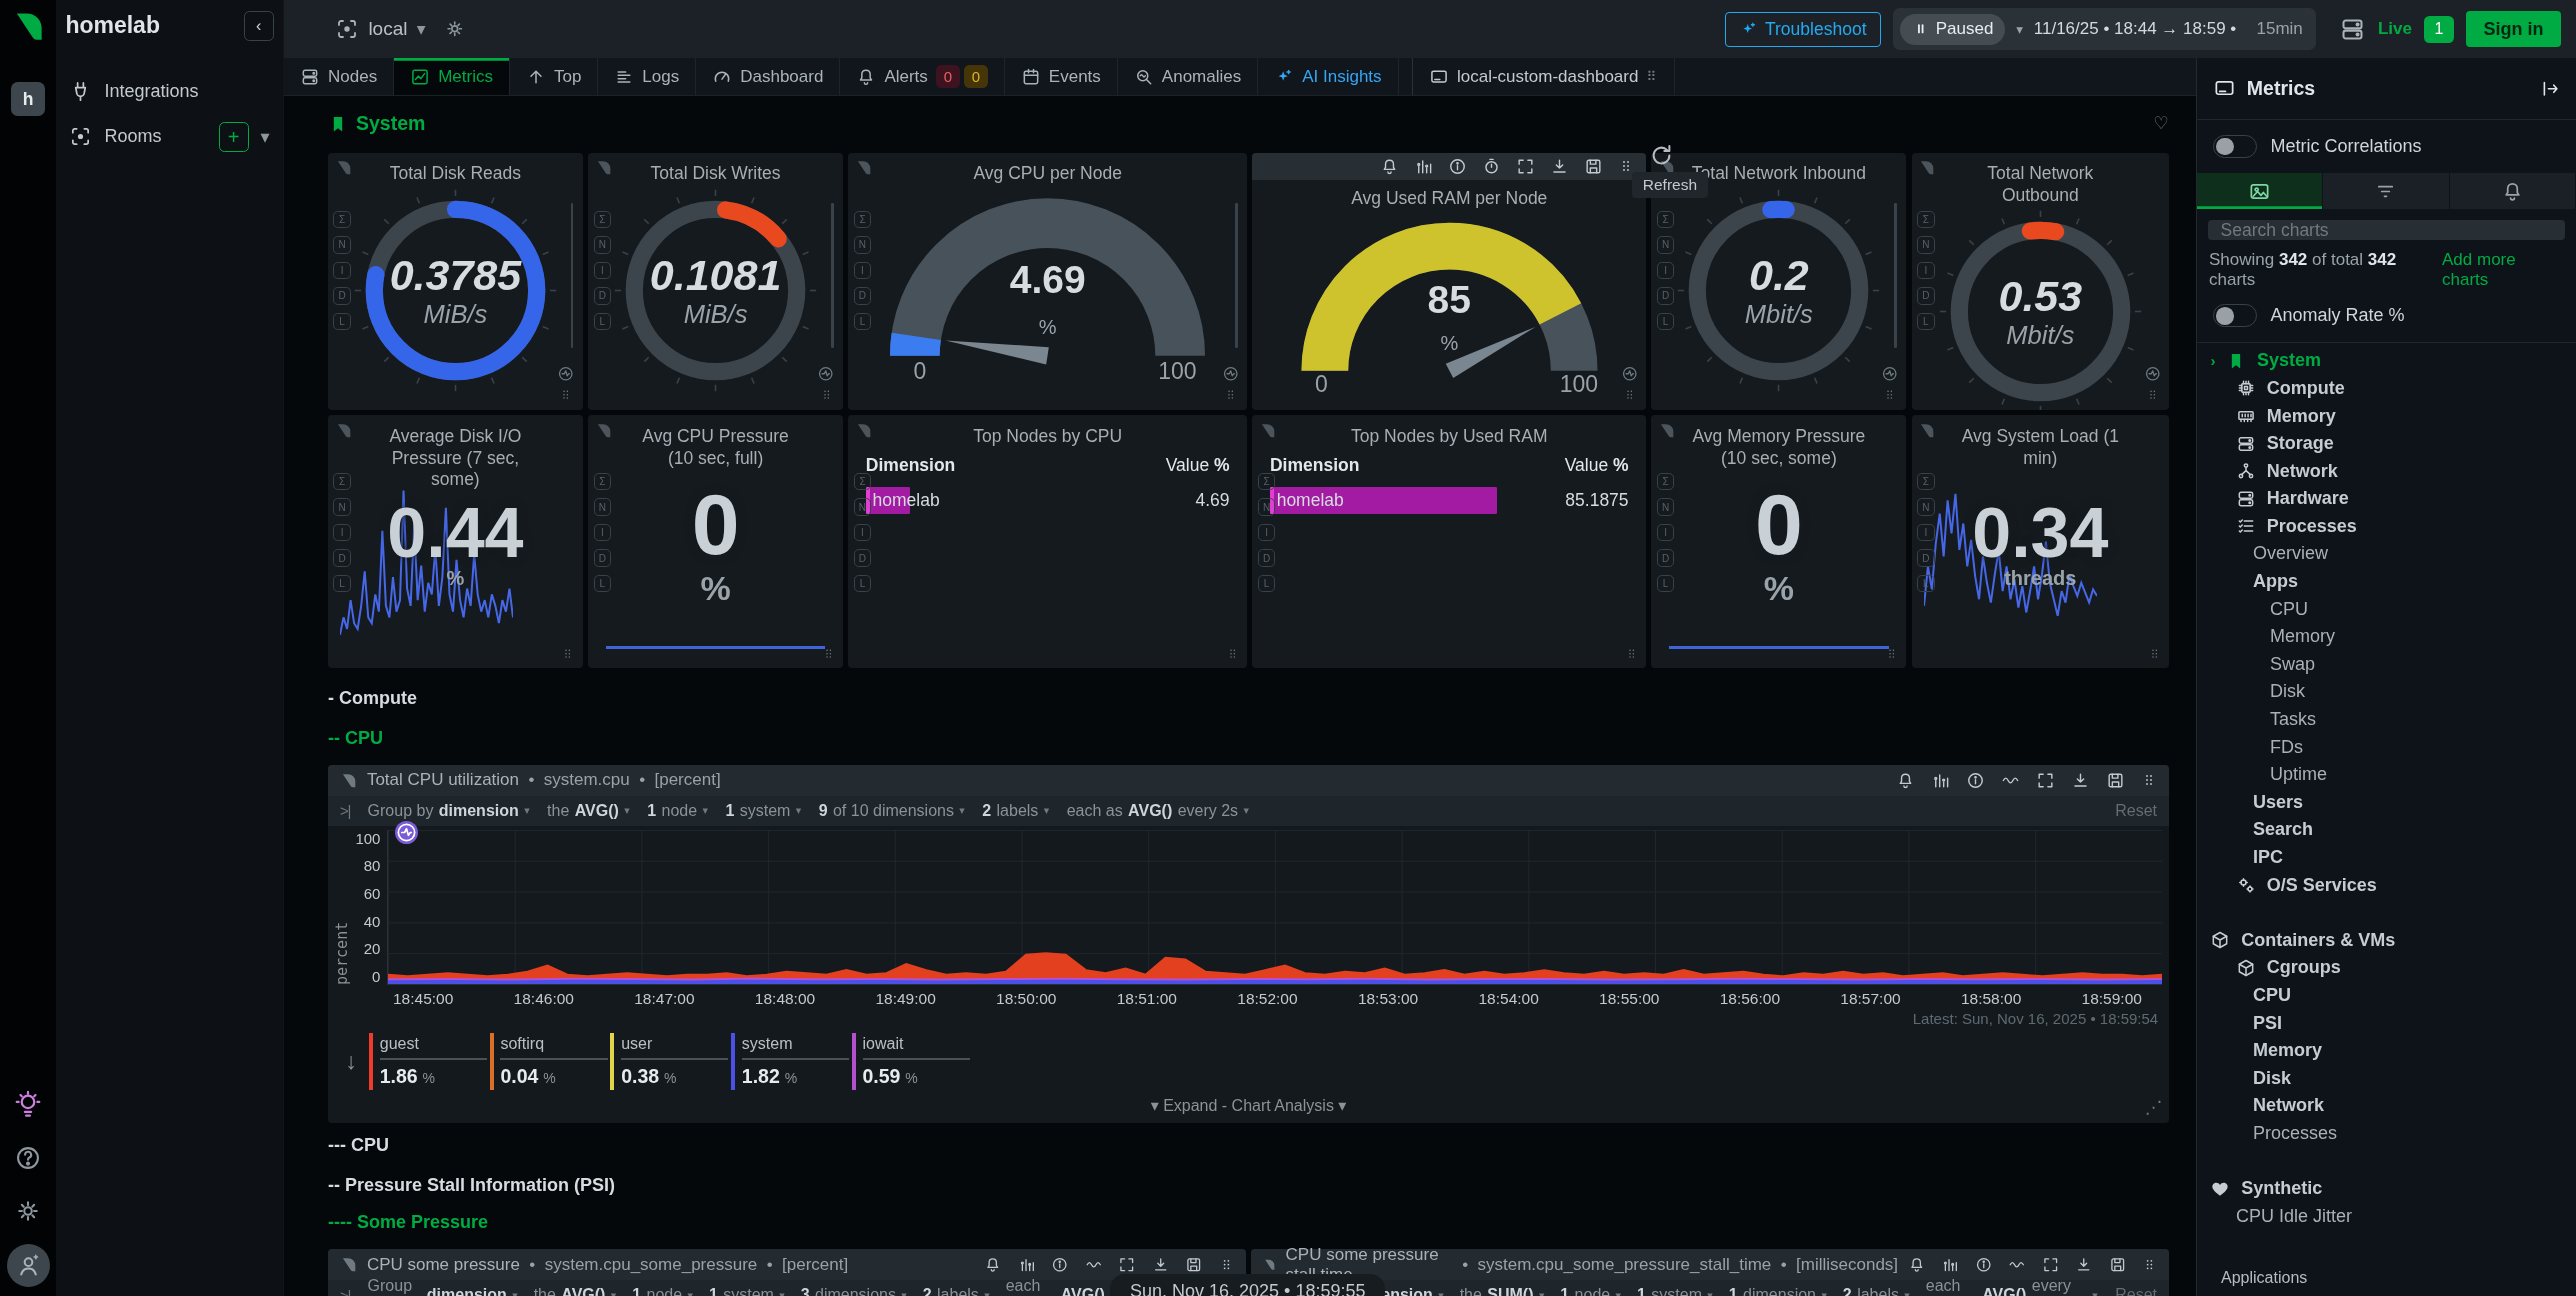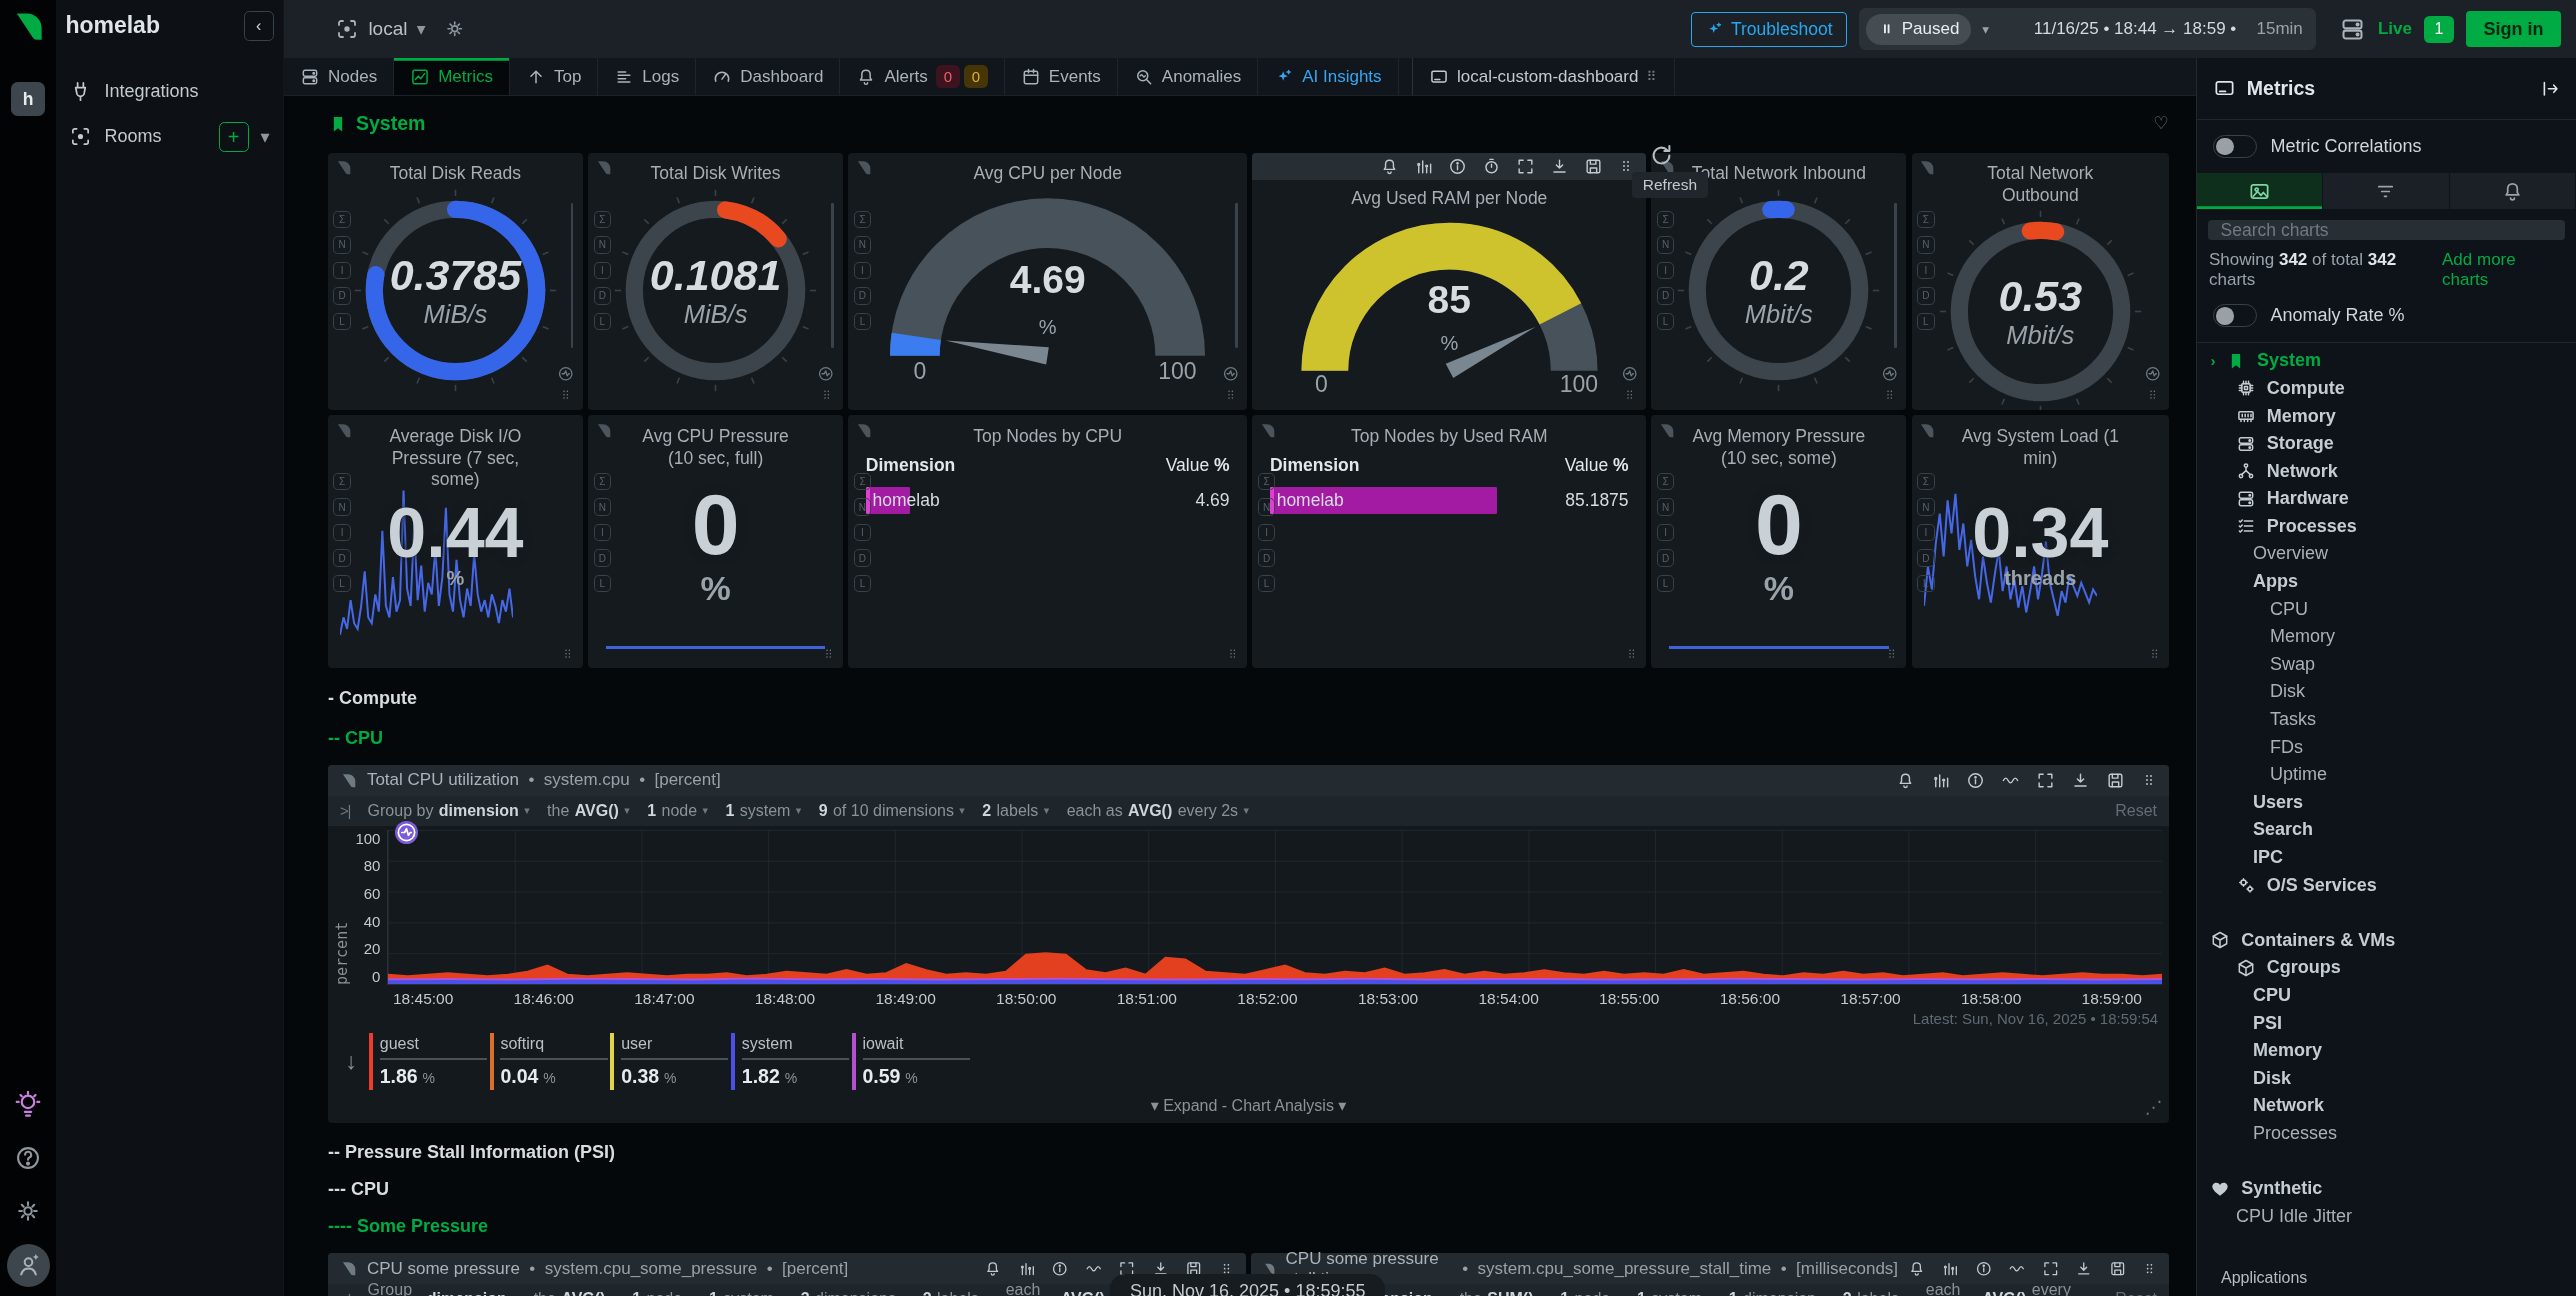--- a/index.html
+++ b/index.html
@@ -32,21 +32,21 @@
   .right-zone{flex:1;min-width:0;display:flex;flex-direction:column;}
   .topbar{height:58px;background:#1b2126;display:flex;align-items:center;padding:0 15px 0 51px;gap:12px;flex:none;}
   .node-sel{display:flex;align-items:center;gap:9.4px;color:#aab3b9;}
   .node-sel .lbl{font-size:19px;color:#b9c1c6;}
   .tb-gear{color:#8d979d;margin-left:6.7px;}
   .topbar .grow{flex:1;}
   .btn-troubleshoot{display:flex;align-items:center;gap:6.7px;border:0.7px solid #23a9f2;color:#23a9f2;background:none;border-radius:4px;height:35px;padding:0 13.4px;font-size:17.5px;}
   .datebox{display:flex;align-items:center;gap:10.8px;background:#2b3237;border-radius:6.7px;height:42px;padding:5.4px 13.4px 5.4px 6.7px;}
   .pill-paused{display:flex;align-items:center;gap:6.7px;background:#454d53;border-radius:16px;height:31px;padding:0 12px;color:#e8edf0;font-size:17px;}
   .datebox .caret, .pill-caret{color:#9aa3a9;font-size:13.4px;}
-  .range{color:#d4dadd;font-size:17px;margin-left:34px;}
+  .range{color:#d4dadd;font-size:17px;}
   .dur{color:#9aa3a9;font-size:17px;margin-left:9.4px;}
   .nodes-ic{color:#aab3b9;margin-left:10.8px;}
   .live{color:#00ab44;font-size:17px;font-weight:bold;}
   .live-badge{background:#00ab44;color:#fff;border-radius:5.4px;min-width:30px;height:27px;display:flex;align-items:center;justify-content:center;font-size:16px;}
   .btn-signin{background:#00ab44;color:#06270f;font-weight:bold;border:none;border-radius:4px;height:36px;padding:0 17.5px;font-size:18px;}
 
   .below{flex:1;display:flex;min-height:0;}
   .main{flex:1;min-width:0;display:flex;flex-direction:column;background:#05080b;}
 
   
@@ -1163,22 +1163,22 @@
                   <div><span class="vl">0.59</span> <span class="un">%</span></div>
                 </span>
                 </span>
             </div>
             <div class="expand-row">
               <span>▾</span> <span>Expand - Chart Analysis</span> <span>▾</span>
             </div>
             <span class="resize-h">⋰</span>
           </div>
 
+          <h3 class="sub-h2 plain" style="margin-top:12px">--- CPU</h3>
           <h3 class="sub-h2 plain">-- Pressure Stall Information (PSI)</h3>
-          <h3 class="sub-h2 plain" style="margin-top:12px">--- CPU</h3>
           <h3 class="sub-h2" style="margin-top:12px">---- Some Pressure</h3>
 
           <div class="psi-grid">
 
             <div class="chart-card" style="height:282px">
               <div class="cc-head">
                 <svg width="17.5" height="17.5" style="color:#6f7a81" viewBox="0 0 26 26">
                     <use href="#i-netleaf"></use>
                   </svg>
                 <span class="t">CPU some pressure</span>

